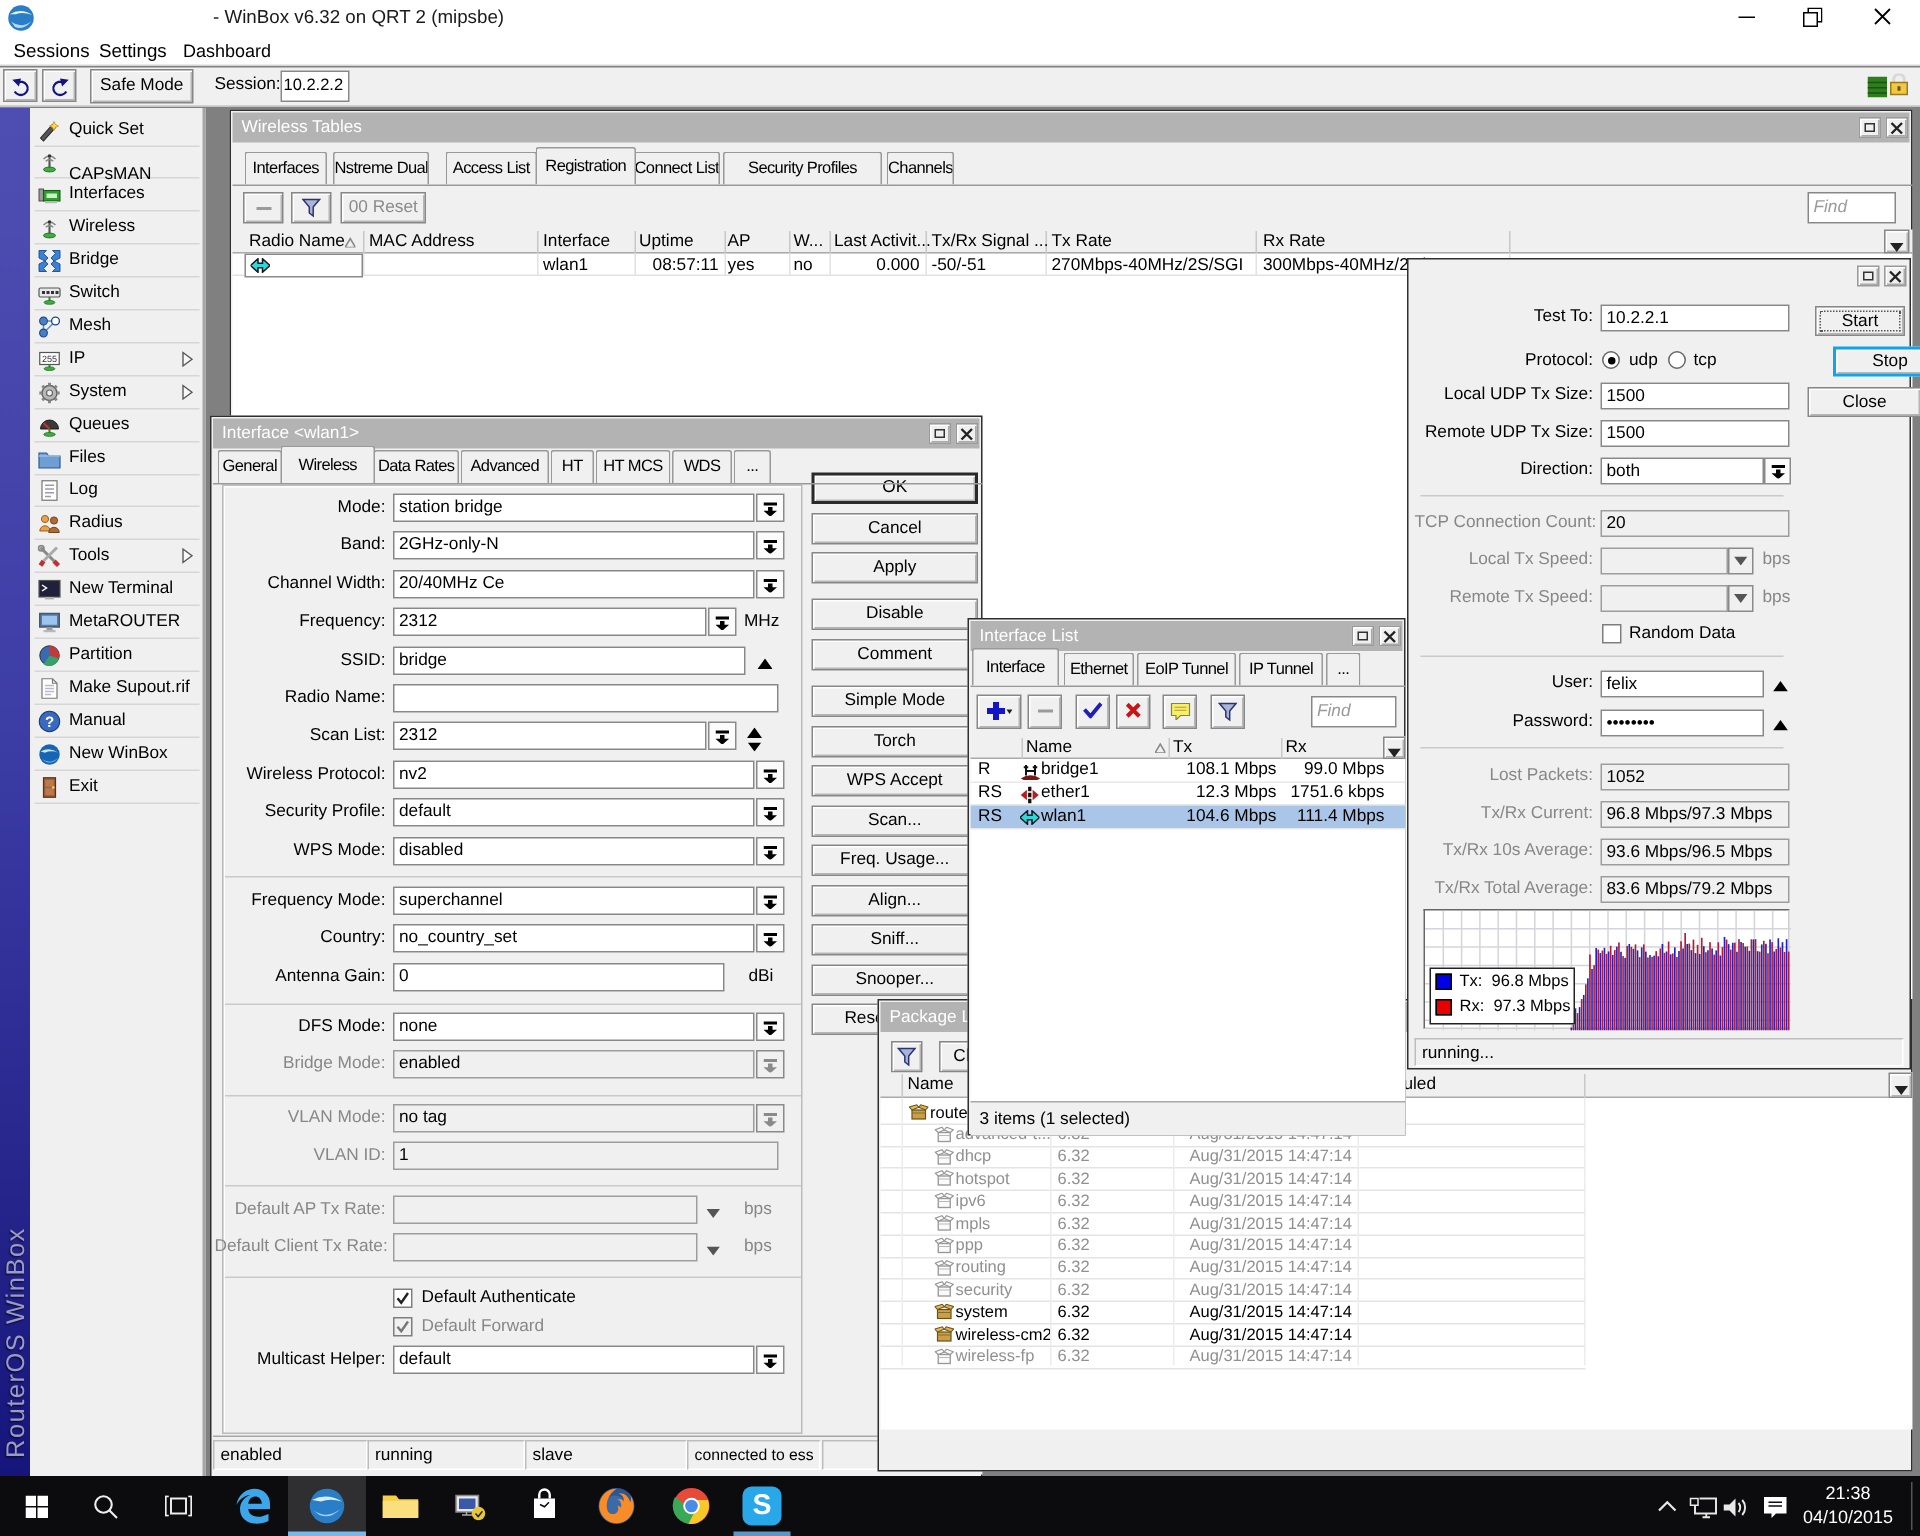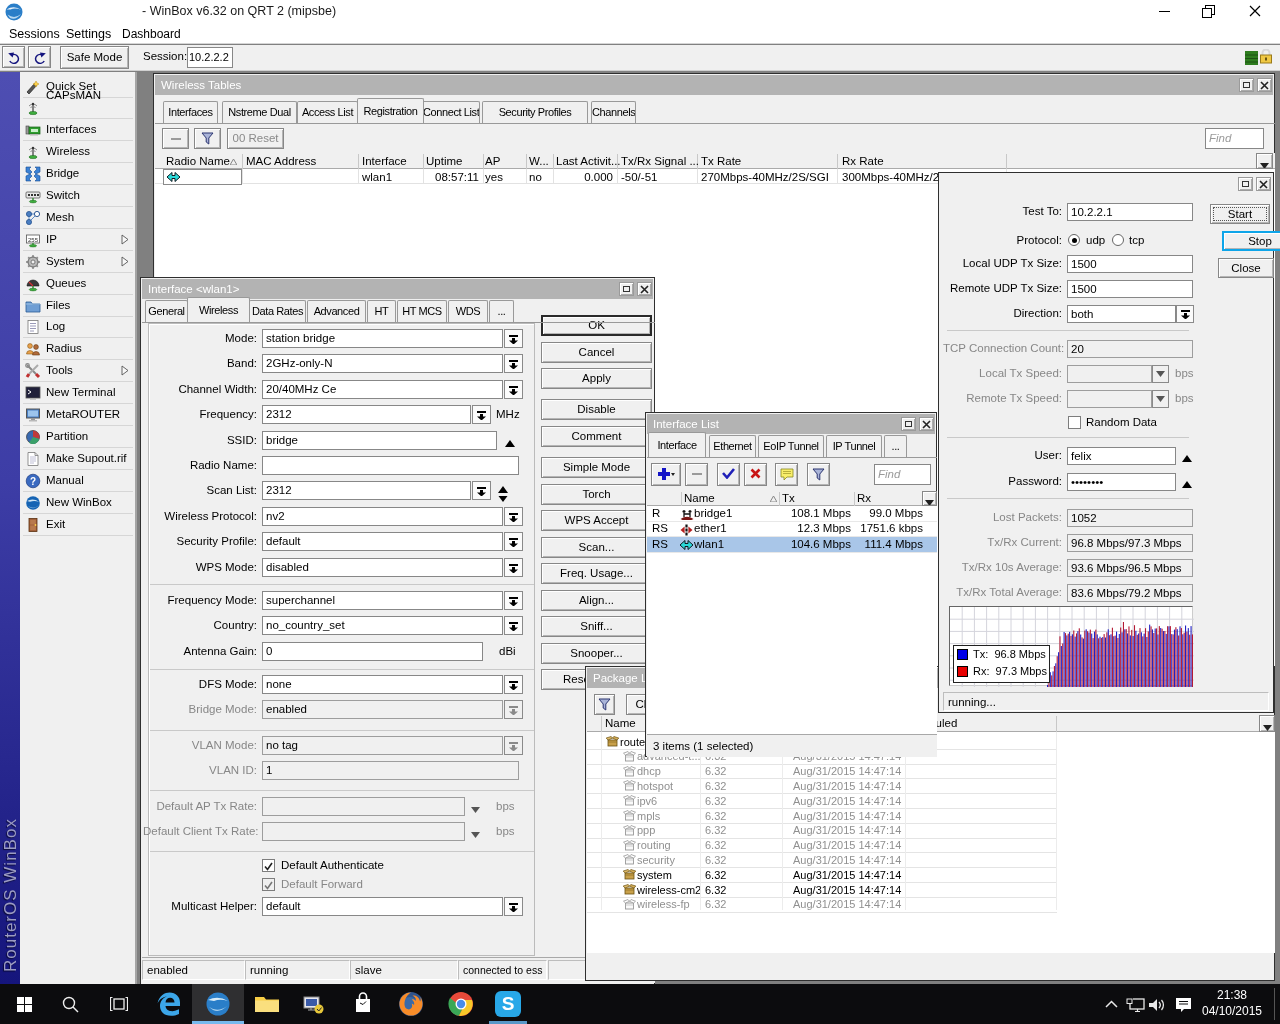--- a/index.html
+++ b/index.html
@@ -91,21 +91,21 @@
 <div class="a" style="left:23px;top:118.4px;width:110px;height:1px;background:#d6d6d6"></div>
 <div class="a" style="left:25px;top:100.4px;width:16px;height:16px">
     <svg class="a" style="" width="16" height="16" viewBox="0 0 16 16">
       <rect x="7.3" y="5" width="1.4" height="7" fill="#555"></rect>
       <ellipse cx="8" cy="13" rx="4" ry="1.6" fill="#3fae3f" stroke="#1c6b1c" stroke-width=".6"></ellipse>
       <path d="M4 6 q4 -4 8 0" stroke="#888" fill="none"></path>
       <path d="M5.5 7.5 q2.5 -2.4 5 0" stroke="#888" fill="none"></path>
       <circle cx="8" cy="4" r="1.2" fill="#333"></circle>
     </svg>
   </div>
-<div class="a" style="left:46px;top:89px">CAPsMAN</div>
+<div class="a" style="left:46px;top:110px">CAPsMAN</div>
 <div class="a" style="left:23px;top:140.3px;width:110px;height:1px;background:#d6d6d6"></div>
 <div class="a" style="left:25px;top:122.30000000000001px;width:16px;height:16px">
     <svg class="a" style="" width="16" height="16" viewBox="0 0 16 16">
       <rect x="1" y="4" width="3" height="8" fill="#9a9a9a" stroke="#444" stroke-width=".6"></rect>
       <rect x="4" y="5" width="11" height="7" fill="#2f9e2f" stroke="#145c14" stroke-width=".7"></rect>
       <rect x="6" y="7" width="7" height="3" fill="#c9f0c9"></rect>
       <rect x="5" y="12" width="8" height="1.5" fill="#b8b8b8"></rect>
     </svg>
   </div>
 <div class="a" style="left:46px;top:123.30000000000001px">Interfaces</div>
@@ -300,21 +300,21 @@
 <div class="a" style="left:46px;top:517.4999999999998px">Exit</div>
 <div class="win" style="left:153px;top:73px;width:1122px;height:660px;z-index:1">
     <div class="tbar">Wireless Tables</div>
     <div class="wbtn" style="left:1085px;top:4px">
       <div class="a" style="left:3px;top:3px;width:7px;height:6px;border:1px solid #333"></div>
     </div>
     <div class="wbtn" style="left:1103px;top:4px"><svg width="9" height="9" viewBox="0 0 9 9" style="margin-top:2px">
         <path d="M1 1 L8 8 M8 1 L1 8" stroke="#222" stroke-width="1.6"></path>
       </svg></div>
 <div class="tab" style="left:9px;top:27px;width:55px">Interfaces</div>
-<div class="tab" style="left:68px;top:27px;width:75px">Nstreme Dual</div>
+<div class="tab" style="left:68px;top:27px;width:64px">Nstreme Dual</div>
 <div class="tab" style="left:143px;top:27px;width:61px">Access List</div>
 <div class="tab" style="left:203px;top:24px;width:67px;height:25px;line-height:24px;z-index:3">Registration</div>
 <div class="tab" style="left:268px;top:27px;width:58px">Connect List</div>
 <div class="tab" style="left:328px;top:27px;width:106px">Security Profiles</div>
 <div class="tab" style="left:437px;top:27px;width:45px">Channels</div>
 <div class="a" style="left:1px;top:49px;width:1120px;height:1px;background:#999;z-index:2"></div>
 <div class="btn" style="left:8px;top:54px;width:27px;height:21px;line-height:19px">
       <div class="a" style="left:8px;top:9px;width:10px;height:2px;background:#9a9a9a"></div>
     </div>
 <div class="btn" style="left:40px;top:54px;width:27px;height:21px;padding-top:3px"><svg width="13" height="13" viewBox="0 0 13 13">
@@ -1018,21 +1018,21 @@
         <rect x="241.90" y="27.4" width="1.1" height="52.6" fill="#b41a34"></rect>
       </svg></div>
 <div class="a" style="left:14px;top:472px;width:97px;height:38px;background:#fff;border:1px solid #222;z-index:2"></div>
 <div class="a" style="left:18px;top:476px;width:11px;height:11px;background:#0000e8;border:1px solid #000;z-index:3"></div>
 <div class="a" style="left:34px;top:475px;z-index:3;font-size:11px">Tx:&nbsp; 96.8 Mbps</div>
 <div class="a" style="left:18px;top:493px;width:11px;height:11px;background:#e80000;border:1px solid #000;z-index:3"></div>
 <div class="a" style="left:34px;top:492px;z-index:3;font-size:11px">Rx:&nbsp; 97.3 Mbps</div>
 <div class="cell" style="left:4px;top:519px;width:326px;height:19px;background:#f0f0f0">running...</div>
 <div class="btn" style="left:271px;top:31px;width:60px;height:20px;line-height:18px"><div class="a" style="left:2px;top:2px;right:2px;bottom:2px;border:1px dotted #555"></div>Start</div>
 <div class="btn" style="left:283px;top:58px;width:76px;height:20px;line-height:16px;border:2px solid #0ea5e9">Stop</div>
-<div class="btn" style="left:279px;top:85px;width:56px;height:20px;line-height:18px">Close</div>
+<div class="btn" style="left:266px;top:85px;width:76px;height:20px;line-height:18px">Close</div>
 </div>
 <div class="a" style="left:0;top:984px;width:1280px;height:40px;background:#0c0c0e;z-index:50"></div>
 <svg class="a" style="left:17px;top:997px;z-index:51" width="15" height="15" viewBox="0 0 15 15">
     <rect x="0" y="0" width="7" height="7" fill="#fff"></rect>
     <rect x="8" y="0" width="7" height="7" fill="#fff"></rect>
     <rect x="0" y="8" width="7" height="7" fill="#fff"></rect>
     <rect x="8" y="8" width="7" height="7" fill="#fff"></rect>
   </svg>
 <svg class="a" style="left:62px;top:996px;z-index:51" width="17" height="17" viewBox="0 0 17 17">
     <circle cx="7" cy="7" r="5.5" stroke="#eee" stroke-width="1.4" fill="none"></circle>

